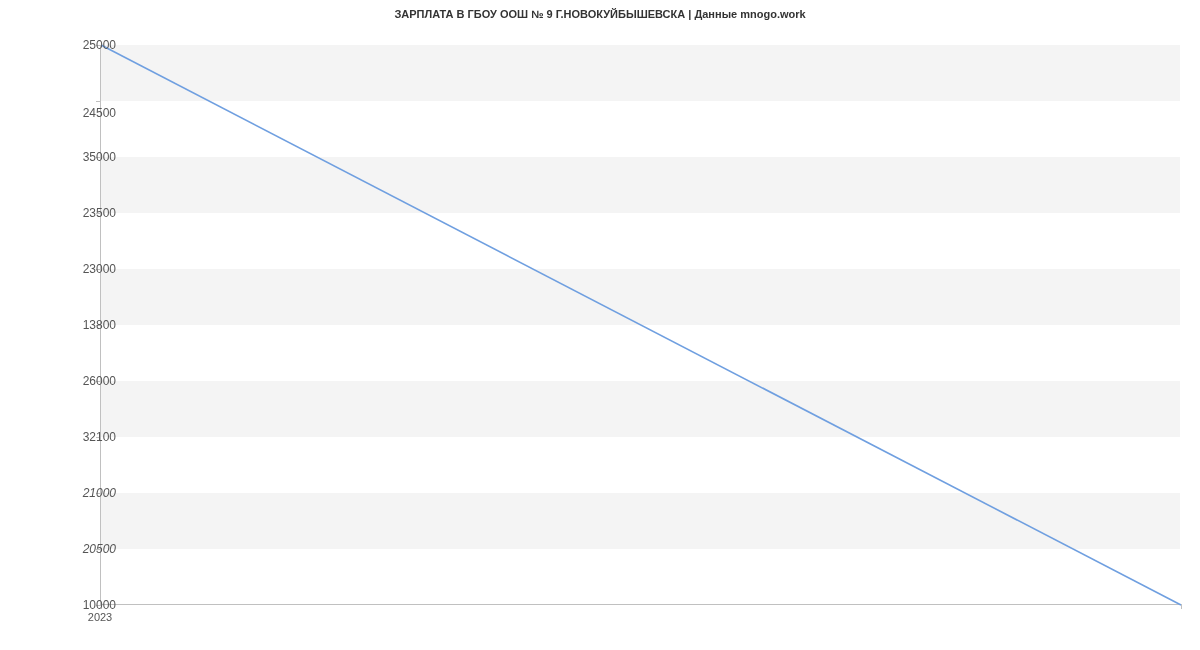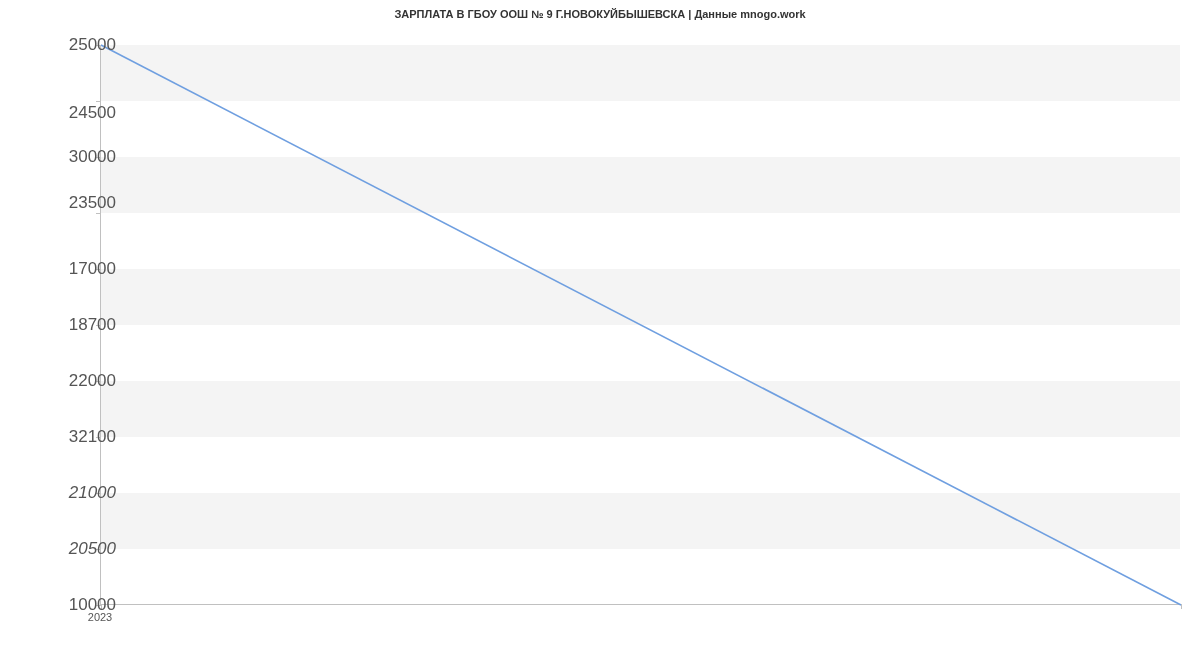--- a/index.html
+++ b/index.html
@@ -41,21 +41,21 @@
     position: absolute;
     left: 0;
     width: 100%;
     background: #f4f4f4;
   }
   .y-tick {
     position: absolute;
     right: 1084px;
     width: 60px;
     text-align: right;
-    font-size: 17px;
+    font-size: 12px;
     color: #555555;
     transform: translateY(-50%);
   }
   .y-tick-mark {
     position: absolute;
     left: -5px;
     width: 5px;
     height: 1px;
     background: #c0c0c0;
   }
@@ -109,22 +109,22 @@
       <div class="y-tick-mark" style="top: 112px;"></div>
       <div class="y-tick-mark" style="top: 56px;"></div>
       <div class="y-tick-mark" style="top: 0px;"></div>
       <div class="x-tick-mark" style="left: 0px;"></div>
       <div class="x-tick-mark" style="left: 1080px;"></div>
     </div>
 <div class="y-tick" style="top: 605px;">10000</div>
     <div class="y-tick" style="top: 549px; font-style: italic;">20500</div>
     <div class="y-tick" style="top: 493px; font-style: italic;">21000</div>
     <div class="y-tick" style="top: 437px;">32100</div>
-    <div class="y-tick" style="top: 381px;">22000</div>
-    <div class="y-tick" style="top: 325px;">18700</div>
-    <div class="y-tick" style="top: 269px;">17000</div>
-    <div class="y-tick" style="top: 203px;">23500</div>
-    <div class="y-tick" style="top: 157px;">30000</div>
+    <div class="y-tick" style="top: 381px;">26000</div>
+    <div class="y-tick" style="top: 325px;">13800</div>
+    <div class="y-tick" style="top: 269px;">23000</div>
+    <div class="y-tick" style="top: 213px;">23500</div>
+    <div class="y-tick" style="top: 157px;">35000</div>
     <div class="y-tick" style="top: 101px; margin-top: 12px;">24500</div>
     <div class="y-tick" style="top: 45px;">25000</div>
     <div class="x-tick" style="left: 100px; top: 611px;">2023</div>
     <div class="x-tick" style="left: 1180px; top: 611px; margin-left: 32px;">2023</div>
   </div>
 
 </body></html>

